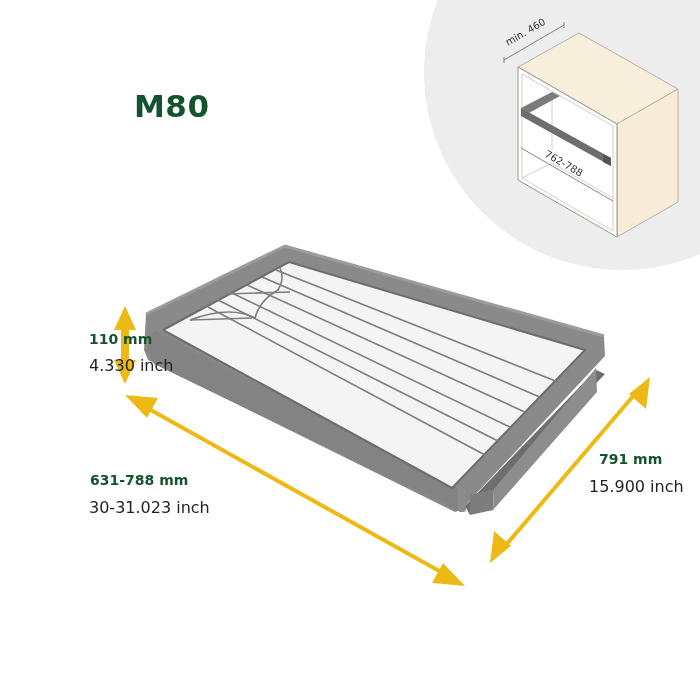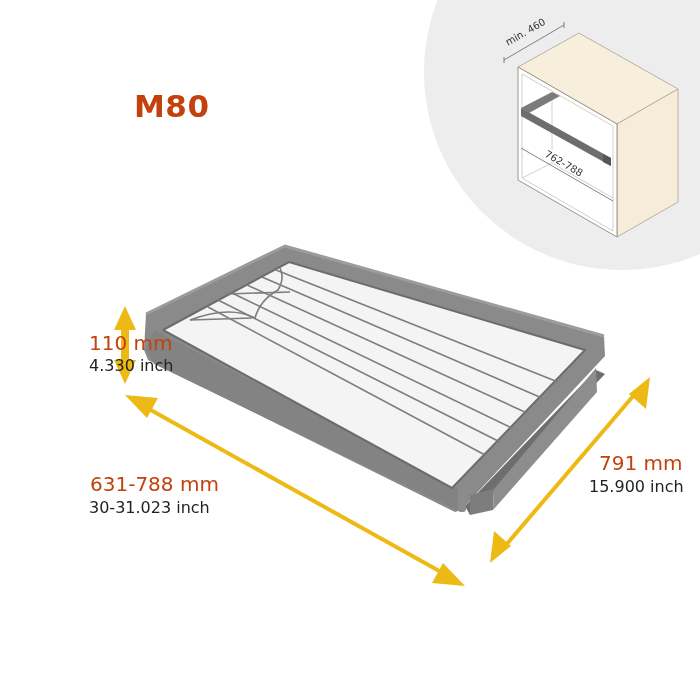--- a/index.html
+++ b/index.html
@@ -1,20 +1,20 @@
 <!DOCTYPE html>
 <html><head>
   <meta charset="utf-8">
   <style>
     html, body { margin: 0; padding: 0; }
     body { width: 700px; height: 700px; background: #ffffff; position: relative; overflow: hidden; font-family: "DejaVu Sans", sans-serif; }
     .canvas { position: absolute; left: 0; top: 0; width: 700px; height: 700px; }
-    .label { position: absolute; color: #c2410c; white-space: nowrap; }
+    .label { position: absolute; color: #14532d; white-space: nowrap; }
     .title { left: 134px; top: 88px; font-size: 31px; font-weight: bold; letter-spacing: 0.5px; }
-    .bold { font-weight: normal; font-size: 20px; }
+    .bold { font-weight: bold; font-size: 14px; }
     .light { font-size: 16px; font-weight: normal; color: #222; }
     .h-mm { left: 89px; top: 331px; }
     .h-in { left: 89px; top: 356px; }
     .w-mm { left: 90px; top: 472px; }
     .w-in { left: 89px; top: 498px; text-align: center; }
     .d-mm { left: 599px; top: 451px; }
     .d-in { left: 589px; top: 477px; }
   </style>
 </head>
 <body>

